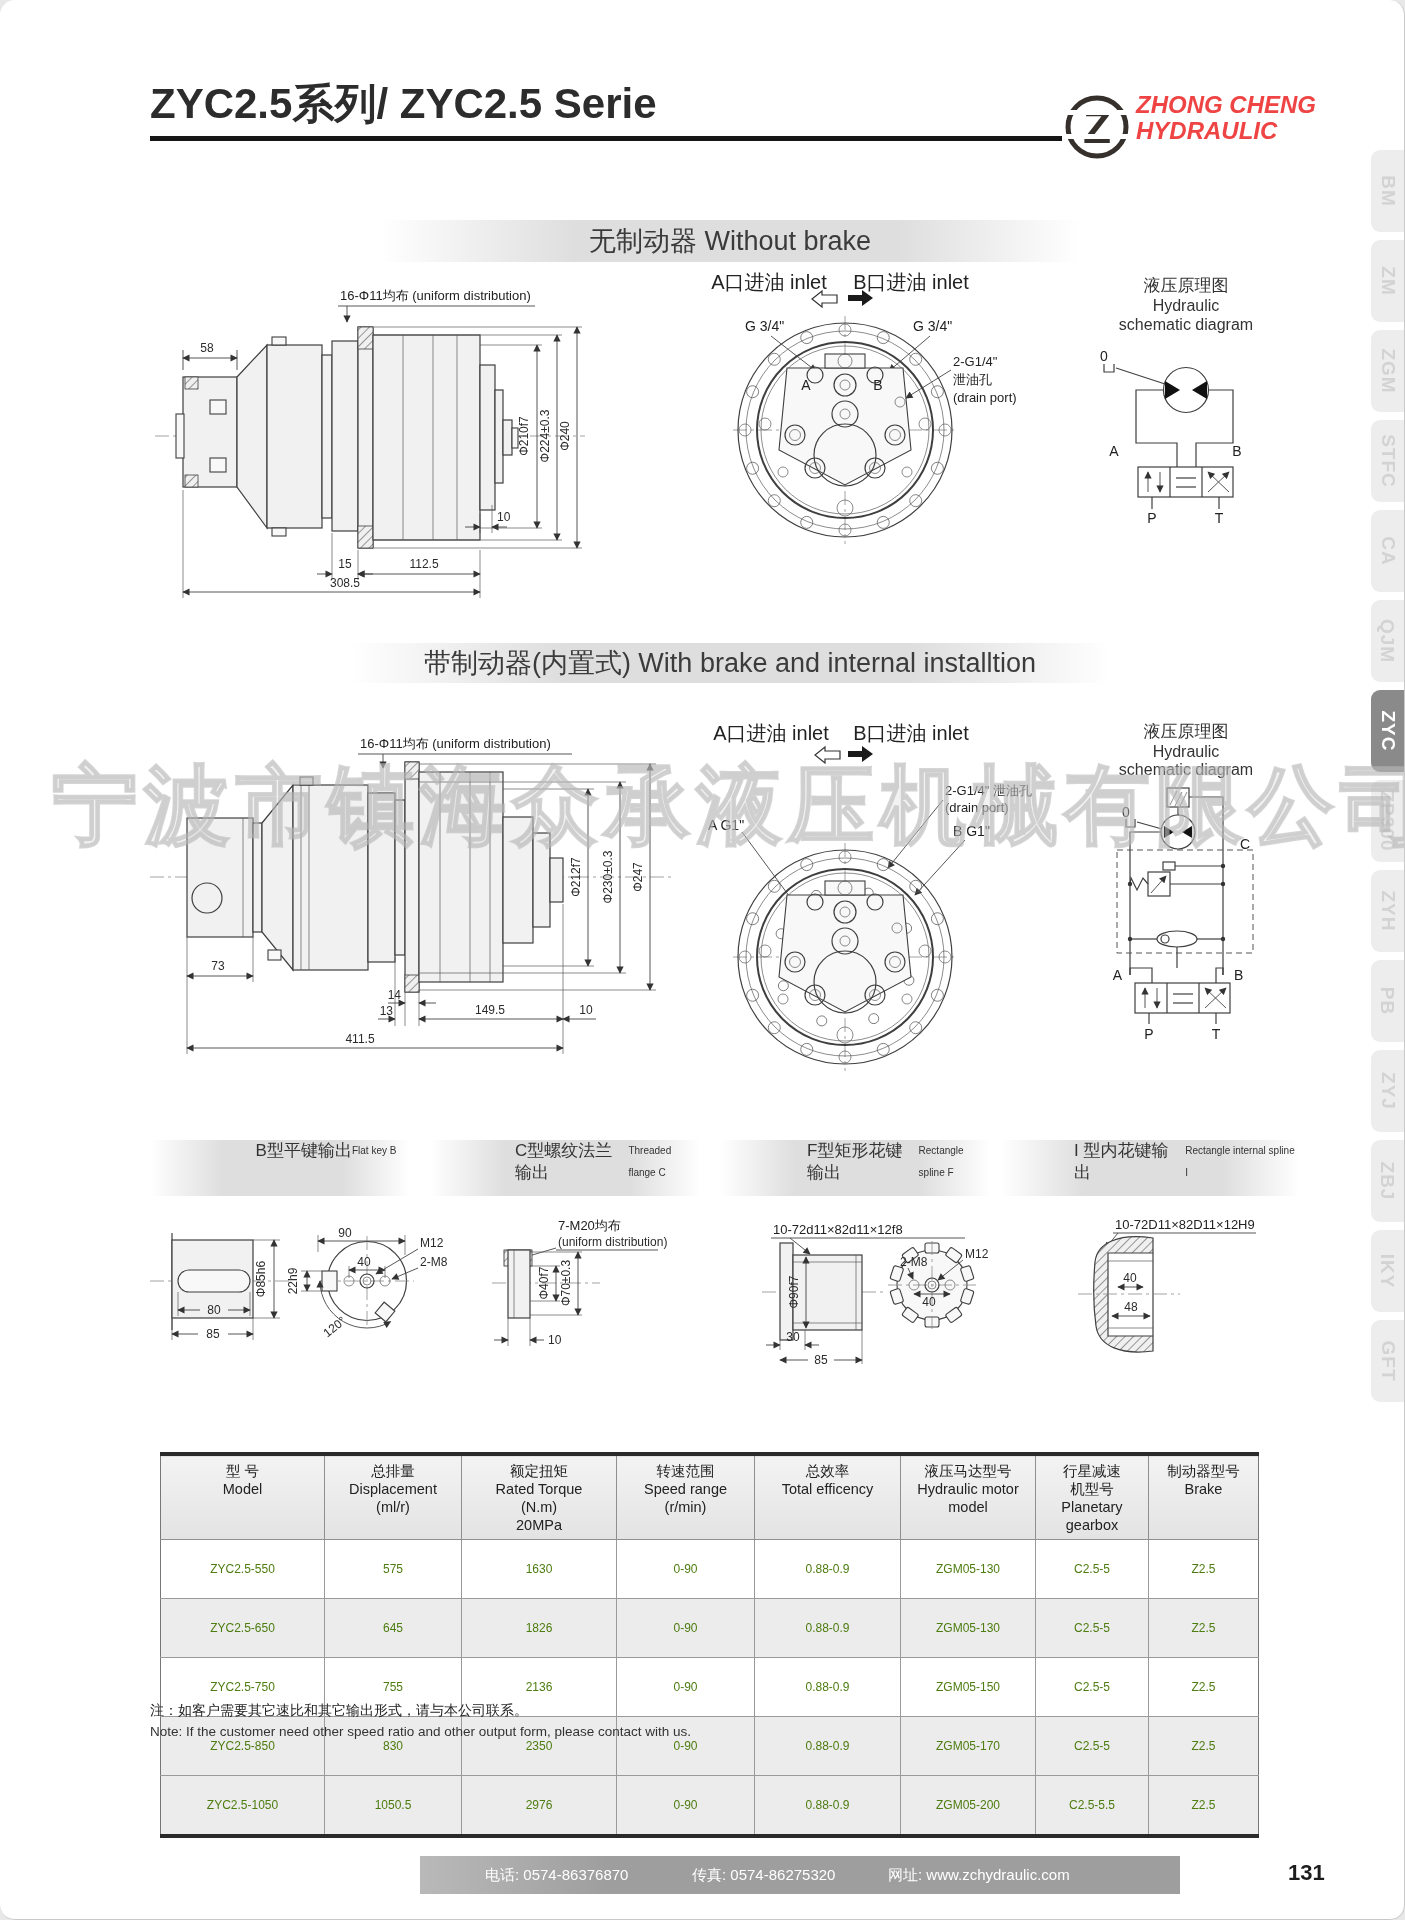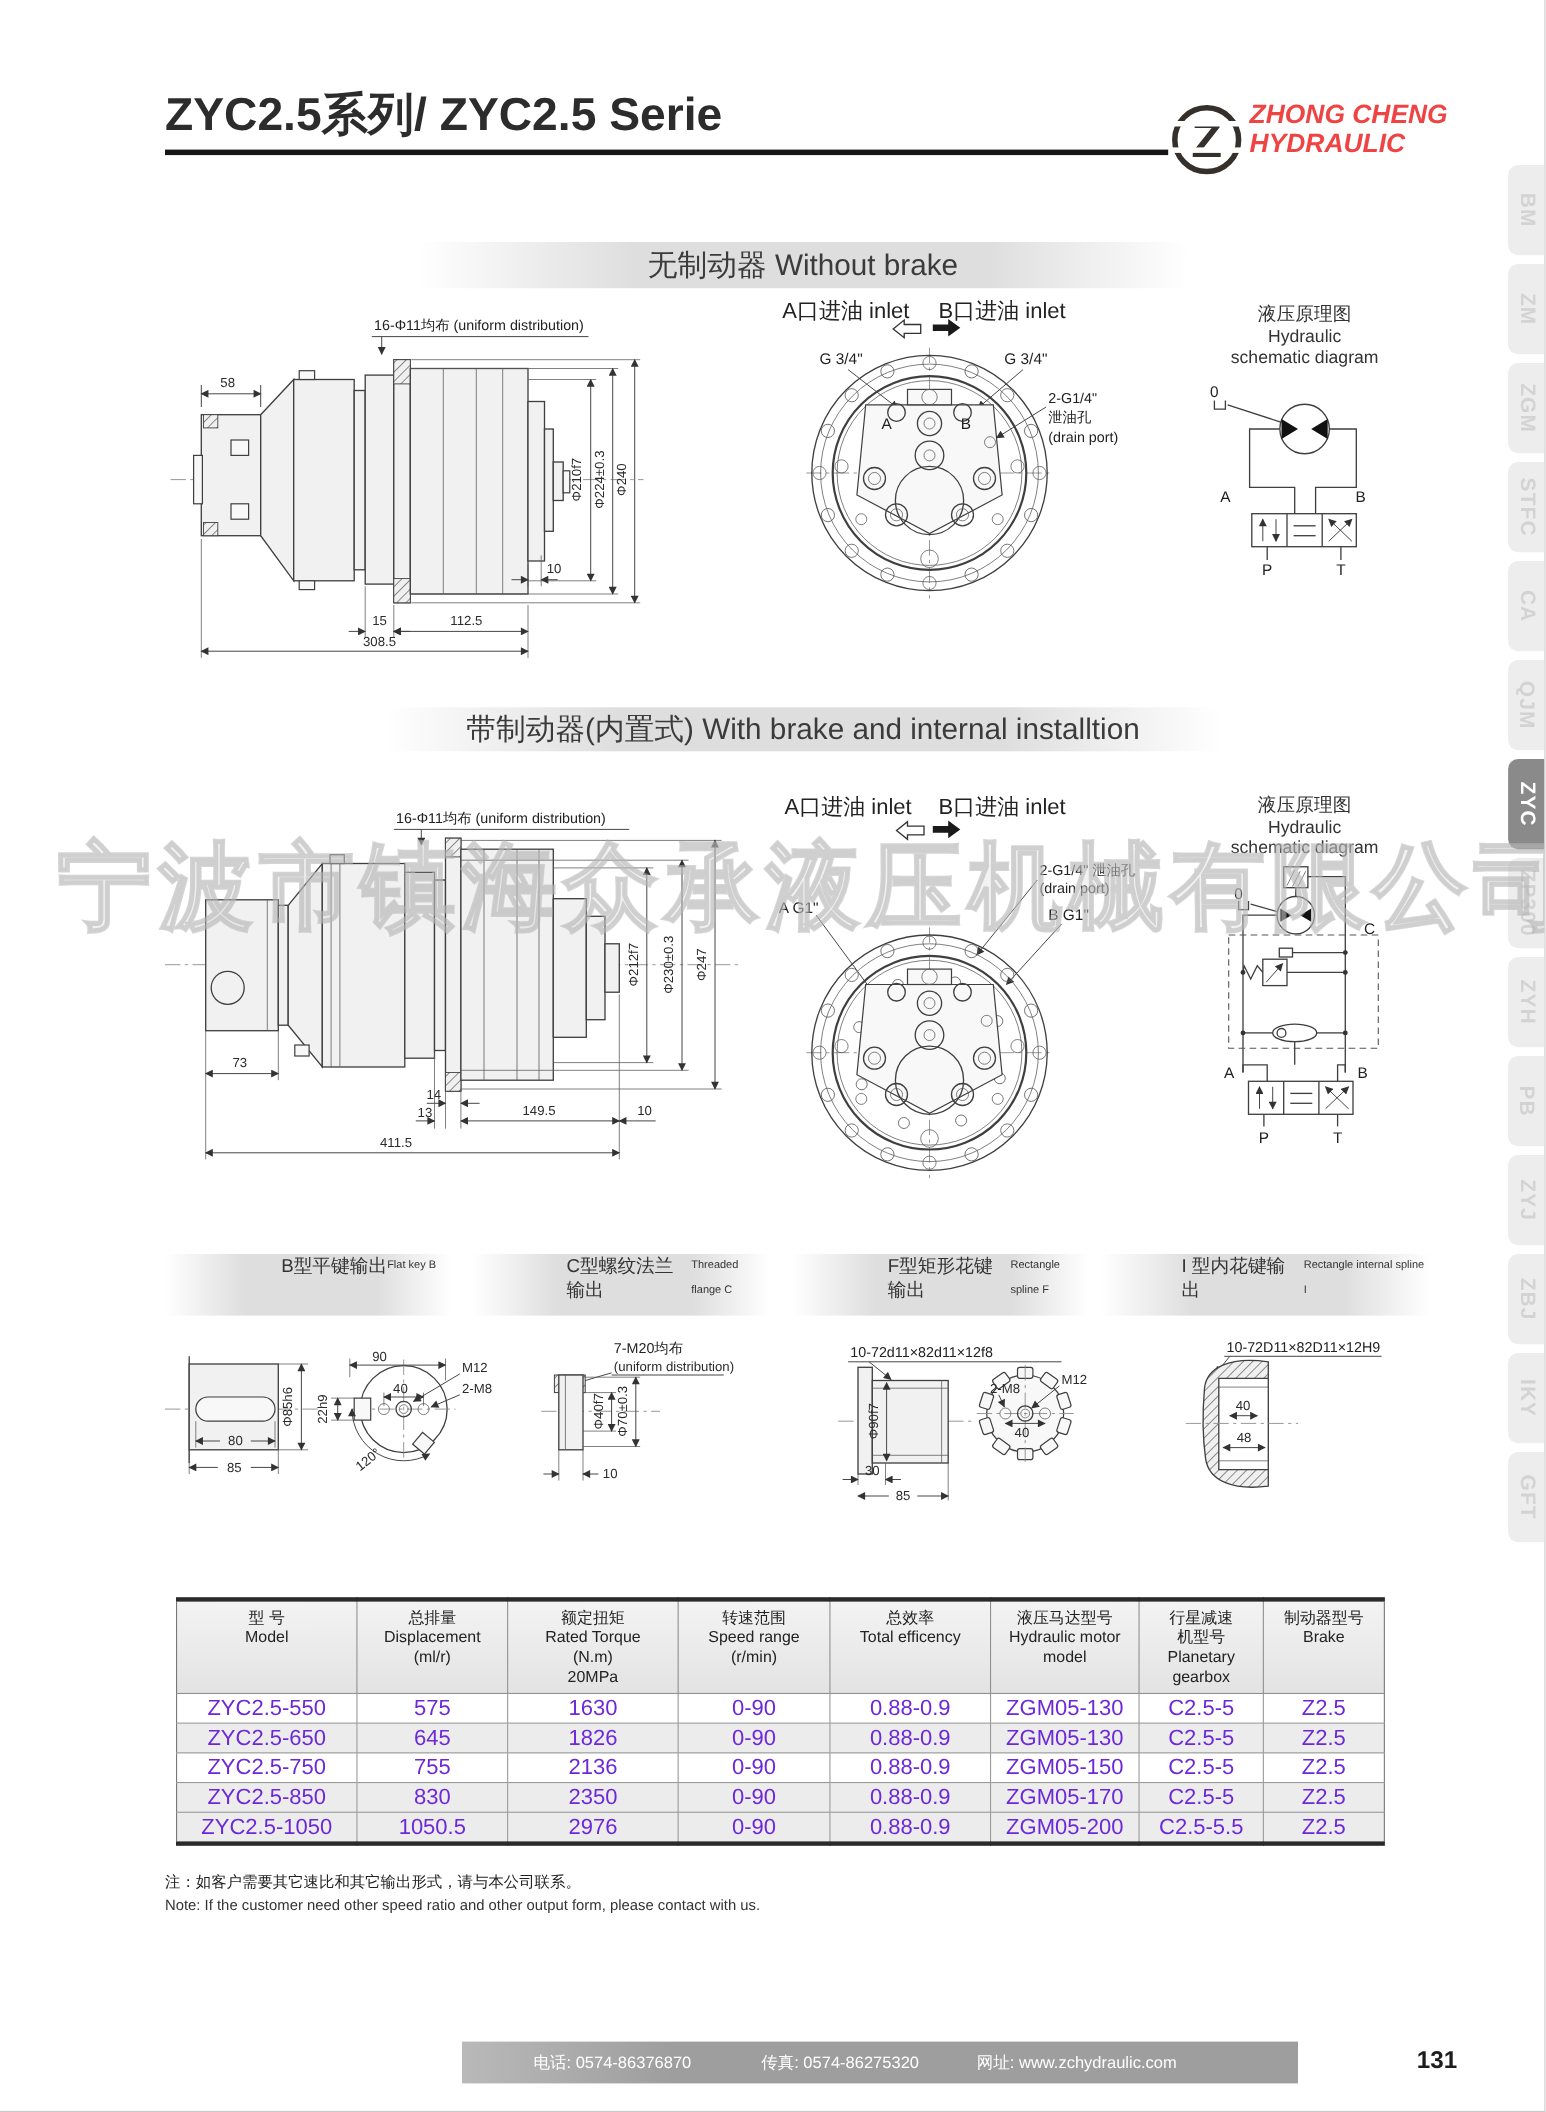--- a/index.html
+++ b/index.html
@@ -1,21 +1,21 @@
 <!DOCTYPE html>
 <html><head>
 <meta charset="utf-8">
 <style>
   * { margin:0; padding:0; box-sizing:border-box; }
   html,body { background:#e8e8e8; }
   body { font-family:"Liberation Sans", sans-serif; }
   #page {
     position:relative; width:1405px; height:1920px; margin:0 auto;
     background:#ffffff; overflow:hidden;
-    border-right:1px solid #c9c9c9; border-bottom:1px solid #c9c9c9;
+    border-right:1px solid #c9c9c9; border-bottom:1px solid #c9c9c9;border-radius:15px;
   }
   .abs { position:absolute; }
 
   
   .page-title { left:150px; top:76px; font-size:42px; font-weight:bold; color:#2c2c2c; letter-spacing:0; white-space:nowrap; }
   .title-rule { left:150px; top:136px; width:912px; height:5px; background:#161616; }
   .brand-text { left:1136px; top:92px; font-size:24px; font-weight:bold; font-style:italic; color:#ef4444; line-height:26px; white-space:nowrap; }
 
   
   .sidebar { right:0; top:150px; width:33px; }
@@ -54,22 +54,22 @@
   .med  { font-size:14px; fill:#222; }
   .schT { font-size:17px; fill:#333; text-anchor:middle; }
   .schE { font-size:16px; fill:#333; text-anchor:middle; }
 
   
   .spec-table-wrap { left:160px; top:1452px; width:1098px; }
   table.spec { border-collapse:collapse; table-layout:fixed; width:1098px;
                border-top:4px solid #2a2a2a; border-bottom:4px solid #2a2a2a; }
   table.spec th { background:linear-gradient(180deg,#f3f3f3,#e3e3e3); font-weight:normal; font-size:14.5px; color:#222;
                   border:1px solid #8f8f8f; border-top:none; padding:6px 2px 5px 2px; vertical-align:top; line-height:18px; }
-  table.spec td { font-size:20px; color:#6d28d9; text-align:center; height:26px; line-height:26px;
-                  border:1px solid #9a9a9a; border-top:1px solid #9a9a9a; padding:0 2px; white-space:nowrap; }
+  table.spec td { font-size:12px; color:#4d7c0f; text-align:center; height:26px; line-height:26px;
+                  border:1px solid #9a9a9a; border-top:1px solid #9a9a9a; padding:16px 2px; white-space:nowrap; }
   table.spec tr.alt td { background:#ececec; }
   table.spec th:first-child, table.spec td:first-child { border-left:1px solid #777; }
   table.spec th:last-child,  table.spec td:last-child  { border-right:1px solid #777; }
 
   .note1 { left:150px; top:1702px; font-size:14px; font-weight:normal; color:#222; }
   .note2 { left:150px; top:1724px; font-size:13.5px; color:#333; }
 
   
   .footer-bar { left:420px; top:1856px; width:760px; height:38px; background:linear-gradient(90deg,#b9b9b9,#9e9e9e 25%,#9e9e9e); }
   .footer-bar span { position:absolute; top:10px; font-size:15px; color:#ffffff; white-space:nowrap; }

